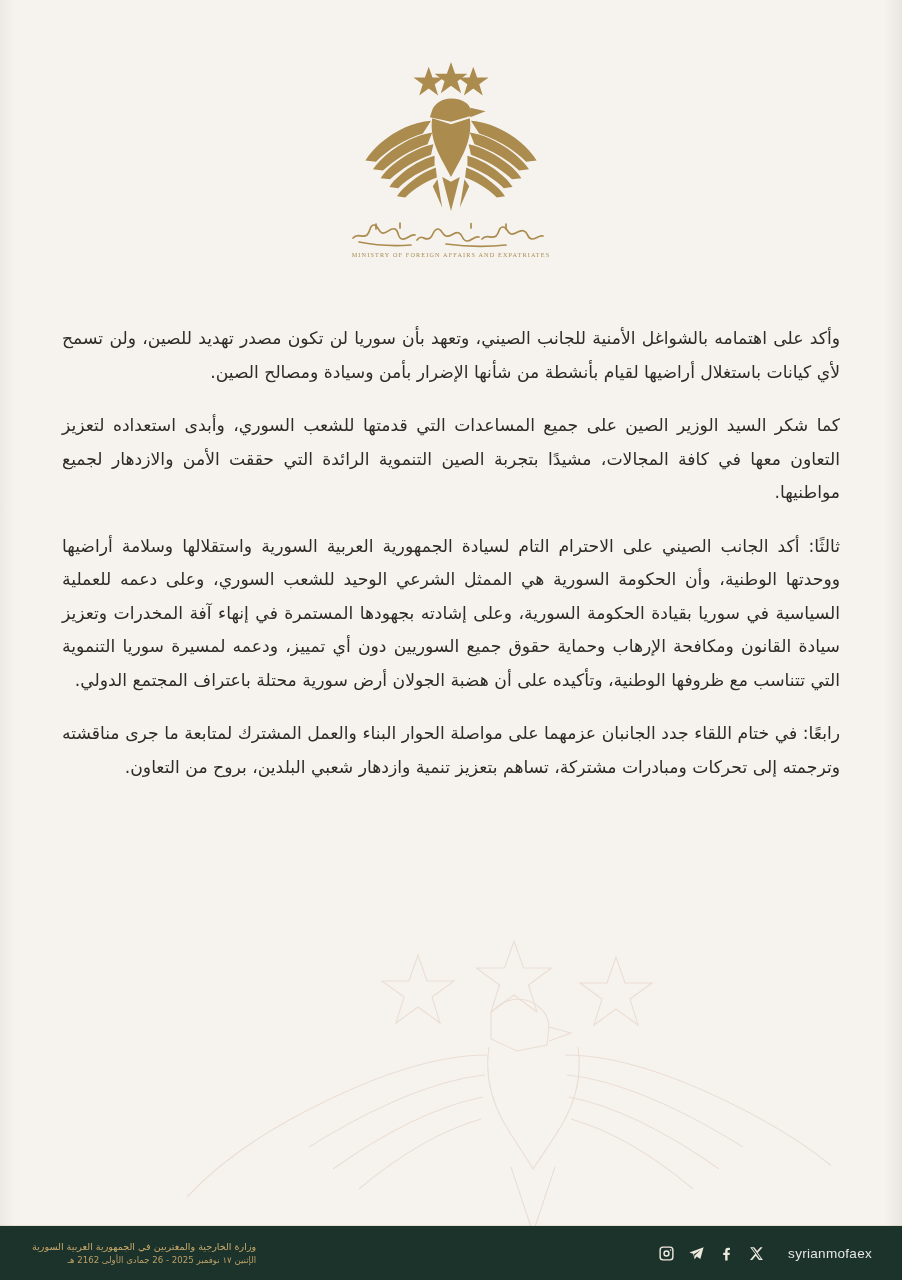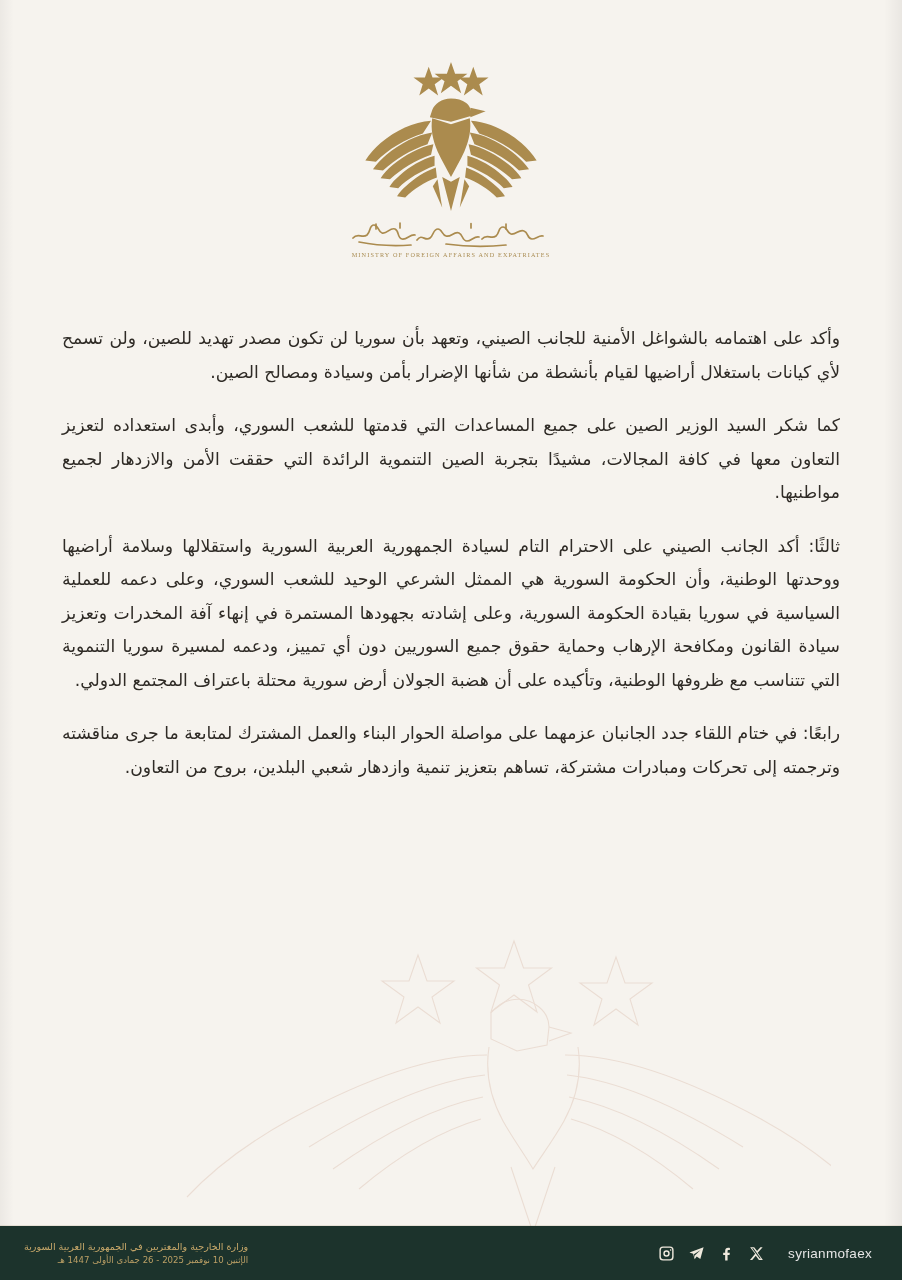--- a/index.html
+++ b/index.html
@@ -103,20 +103,21 @@
     align-items: center;
     justify-content: space-between;
     padding: 0 30px 0 24px;
     z-index: 6;
   }
   .footer-right {
     display: flex;
     flex-direction: column;
     align-items: flex-start;
     gap: 3px;
+    margin-left: 8px;
   }
   .footer-line {
     color: #c9a96a;
     font-size: 9.6px;
     font-family: "DejaVu Sans", sans-serif;
     letter-spacing: 0.2px;
   }
   .footer-line.small { font-size: 8.6px; opacity: 0.92; }
 
   .footer-left {
@@ -267,17 +268,17 @@
       <span class="sicon">
         <svg viewBox="0 0 24 24">
             <path d="M17.5 3h3.2l-7 8 7.3 10h-5.6l-4.4-6-5 6H2.8l7.3-8.6L3 3h5.7l4.1 5.6L17.5 3zm-1.1 16.2h1.7L7.5 4.7H5.7l10.7 14.5z"></path>
           </svg>
       </span>
       <span class="handle">syrianmofaex</span>
     </div>
 
     <div class="footer-right">
       <div class="footer-line">وزارة الخارجية والمغتربين في الجمهورية العربية السورية</div>
-      <div class="footer-line small">الإثنين 10 نوفمبر 2025 - 26 جمادى الأولى 1447 هـ</div>
+      <div class="footer-line small">الإثنين ١٧ نوفمبر 2025 - 26 جمادى الأولى 2162 هـ</div>
     </div>
 
   </div>
 </div>
 
 </body></html>

